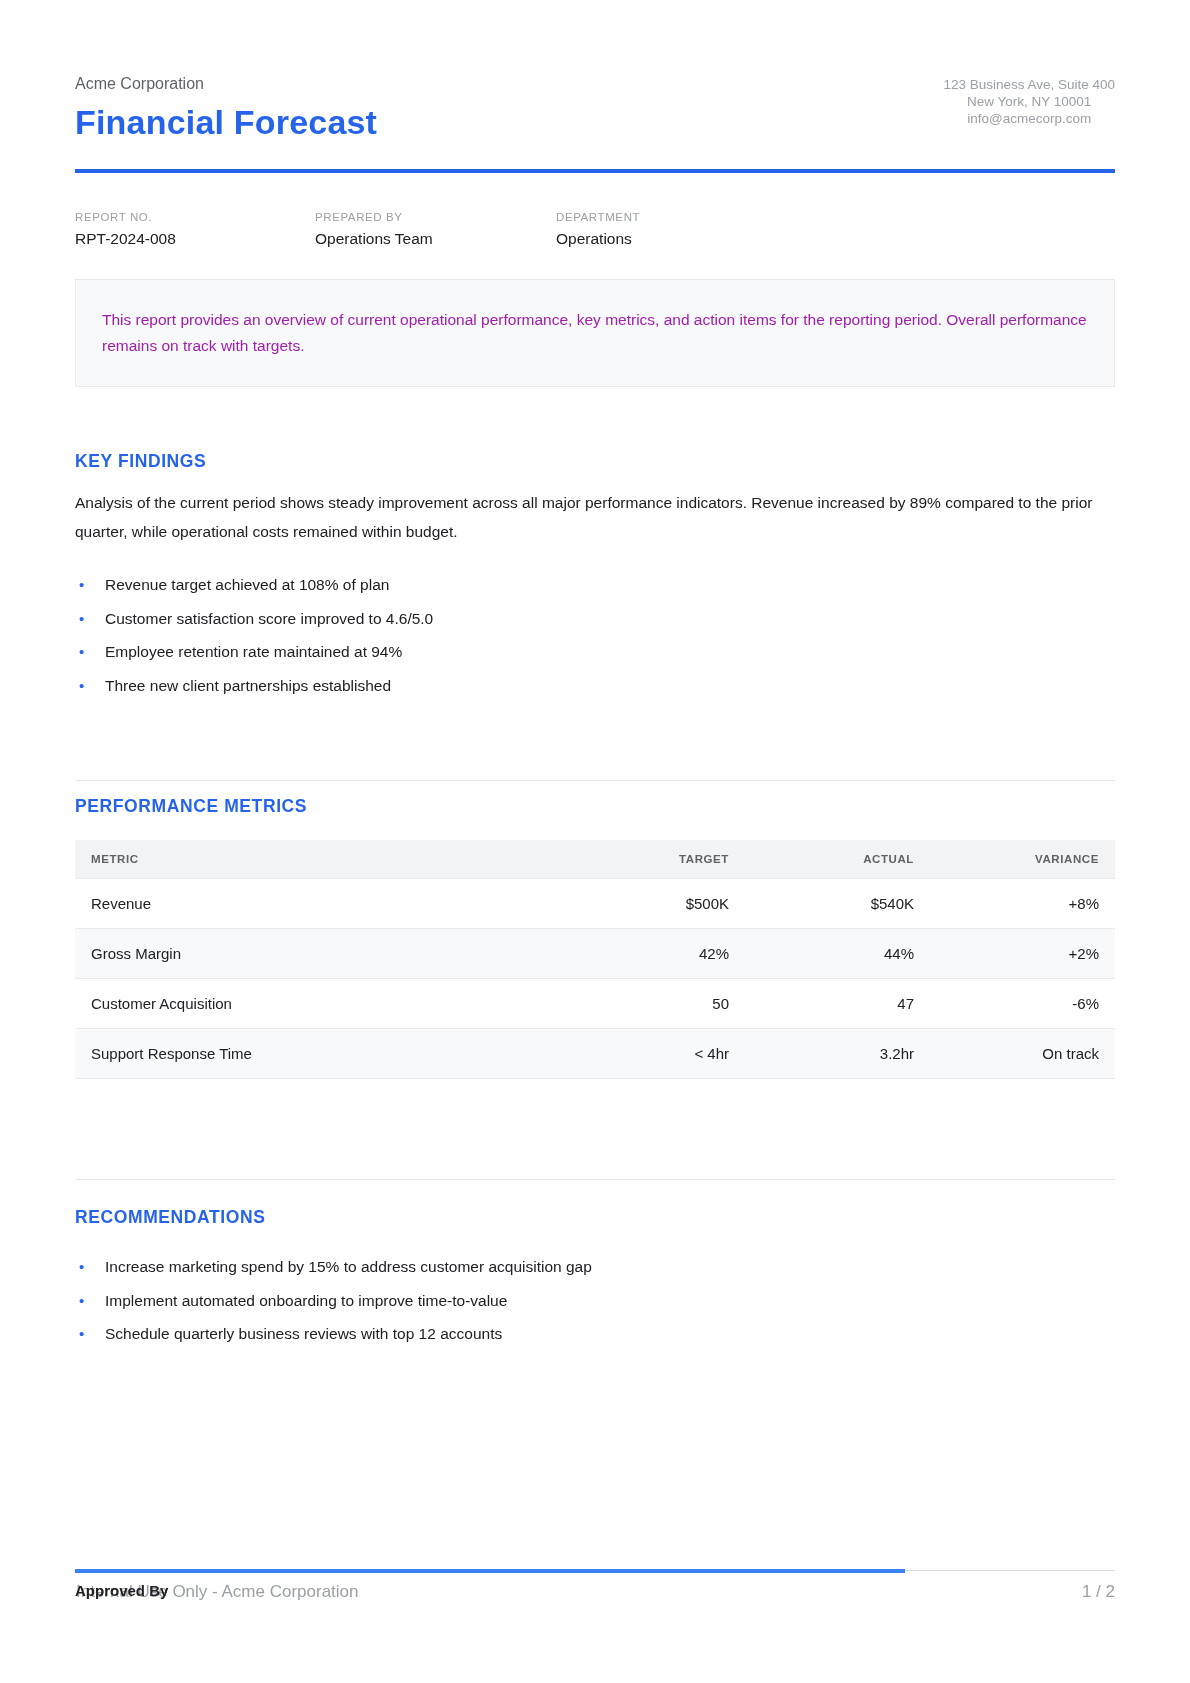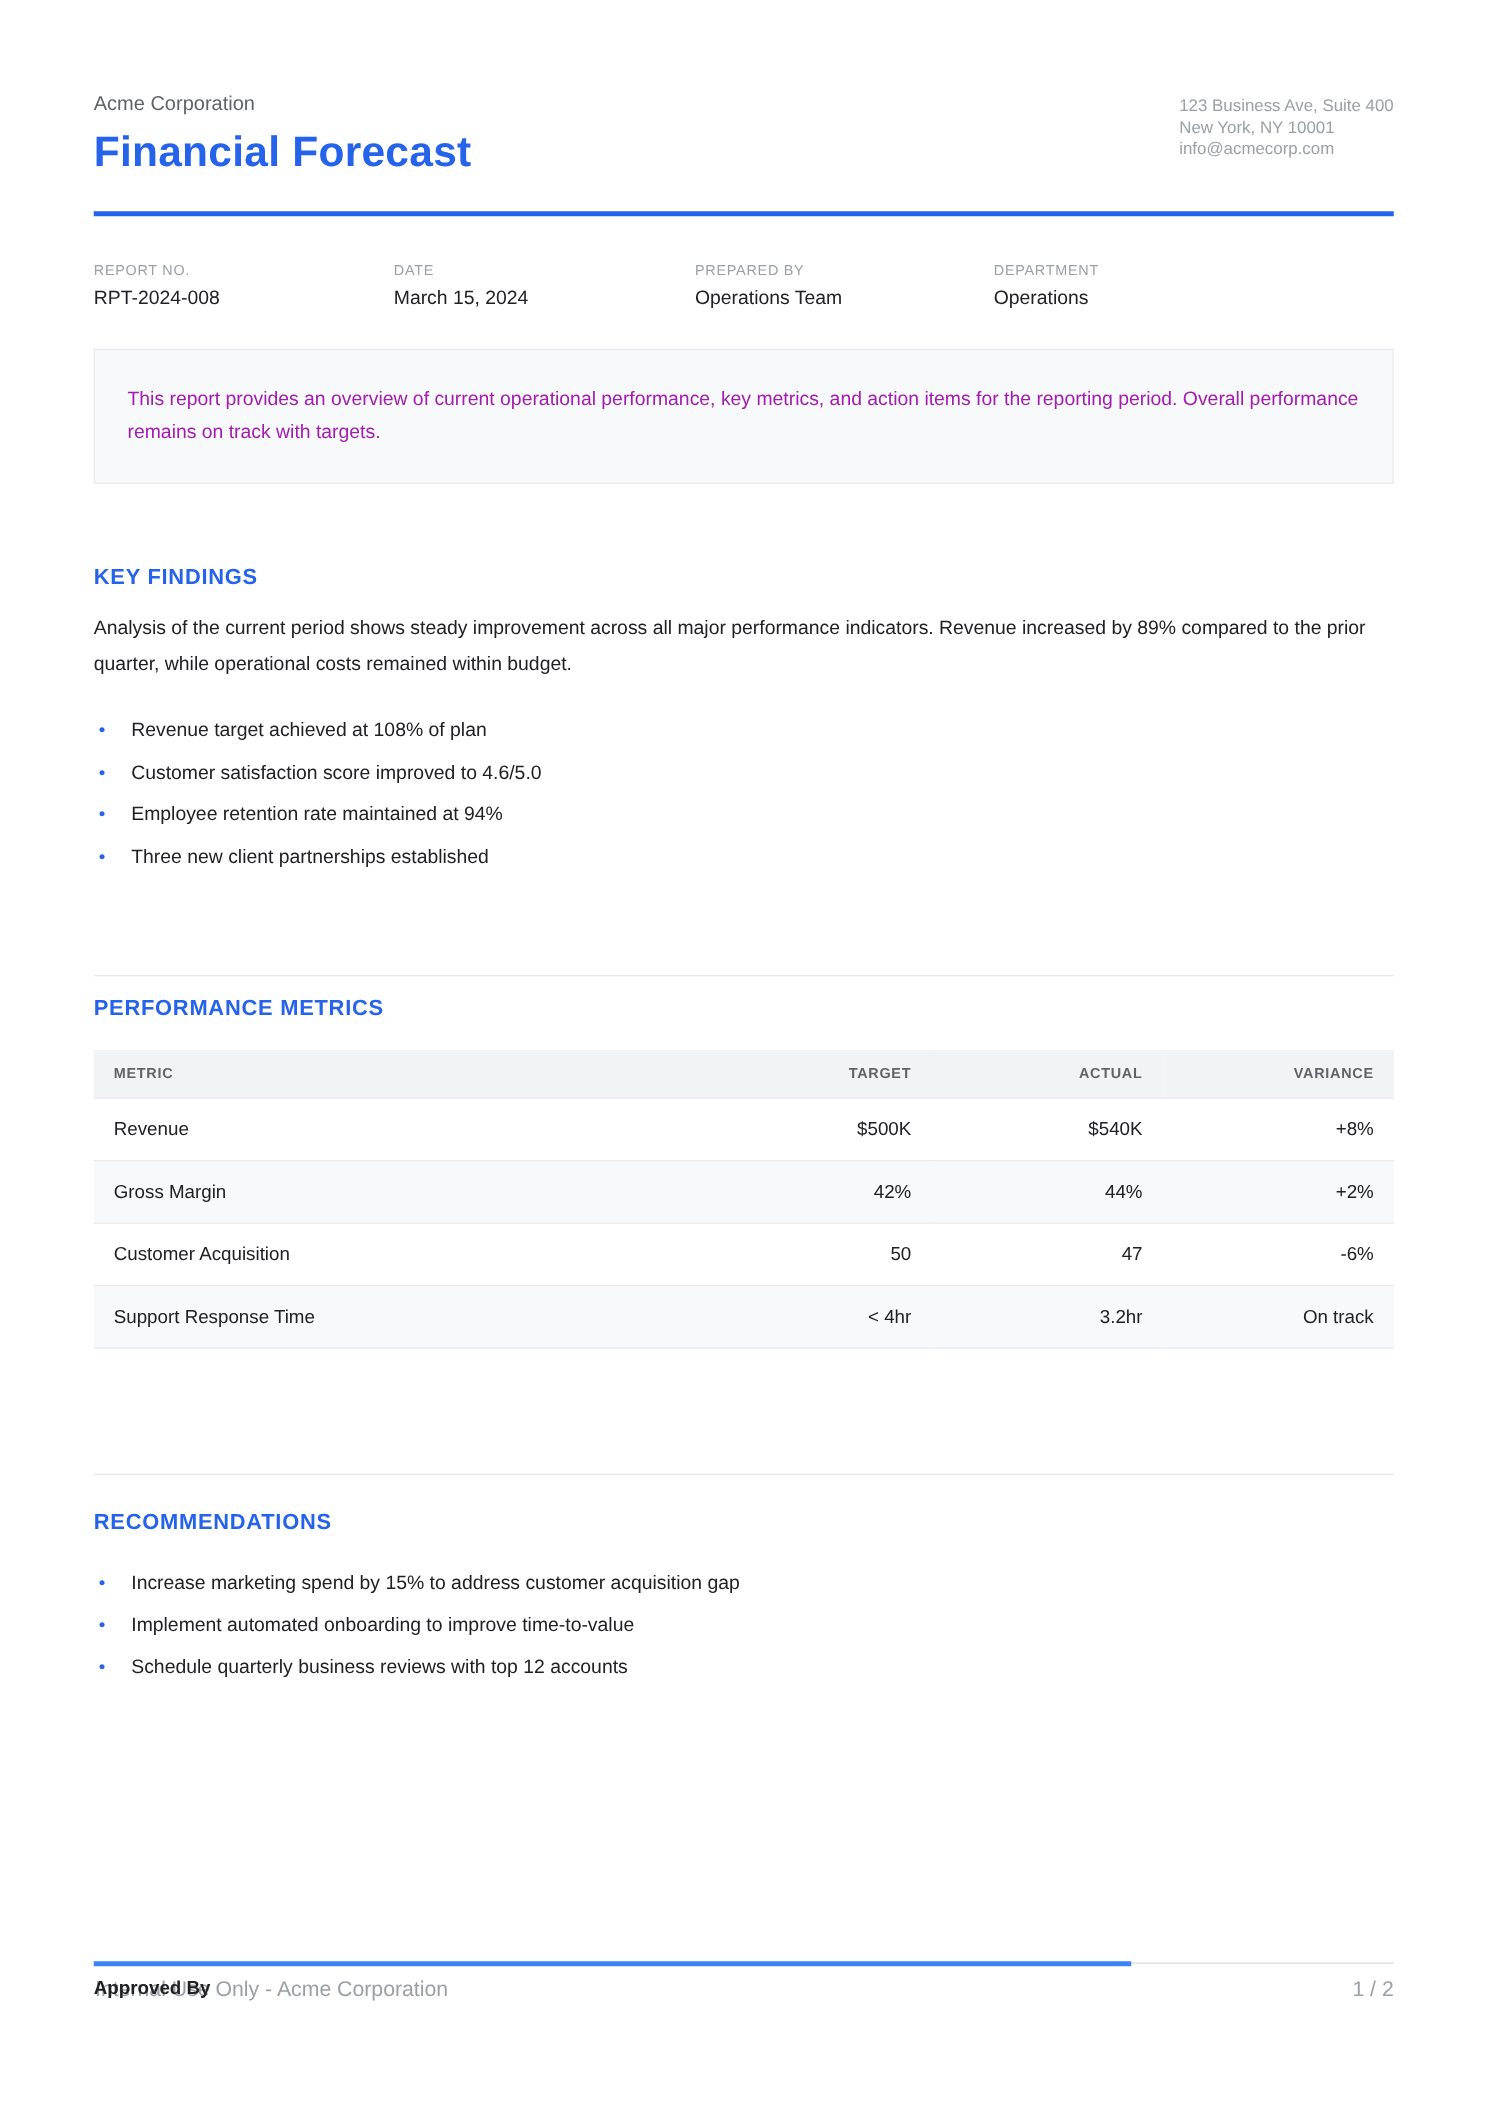--- a/index.html
+++ b/index.html
@@ -13,21 +13,21 @@
     margin: 0 auto;
     background: #ffffff;
     overflow: hidden;
     padding: 75px 75px 0 75px;
   }
 
   
   .doc-header { display: flex; justify-content: space-between; align-items: flex-start; }
   .company-name { font-size: 16px; color: #5f6368; }
   .doc-title { font-size: 34px; font-weight: bold; color: #2563eb; margin-top: 10px; letter-spacing: 0.2px; }
-  .header-contact { text-align: left; font-size: 13.5px; color: #9aa0a6; line-height: 1.25; padding-top: 2px; }
+  .header-contact { text-align: center; font-size: 13.5px; color: #9aa0a6; line-height: 1.25; padding-top: 2px; }
   .accent-rule { height: 4px; background: #2563eb; margin-top: 27px; border: none; }
 
   
   .meta-row { display: grid; grid-template-columns: 240px 241px 239px auto; margin-top: 38px; }
   .meta-label { font-size: 11.5px; color: #9aa0a6; letter-spacing: 0.6px; text-transform: uppercase; }
   .meta-value { font-size: 15.5px; color: #202124; margin-top: 7px; }
 
   
   .summary-box {
     margin-top: 31px;
@@ -136,24 +136,20 @@
   </div>
 
   <hr class="accent-rule">
 
   <div class="meta-row">
     <div>
       <div class="meta-label">REPORT NO.</div>
       <div class="meta-value">RPT-2024-008</div>
     </div>
     <div>
-      <div class="meta-label">DATE</div>
-      <div class="meta-value">March 15, 2024</div>
-    </div>
-    <div>
       <div class="meta-label">PREPARED BY</div>
       <div class="meta-value">Operations Team</div>
     </div>
     <div>
       <div class="meta-label">DEPARTMENT</div>
       <div class="meta-value">Operations</div>
     </div>
   </div>
 
   <div class="summary-box">This report provides an overview of current operational performance, key metrics, and action items for the reporting period. Overall performance remains on track with targets.</div>

